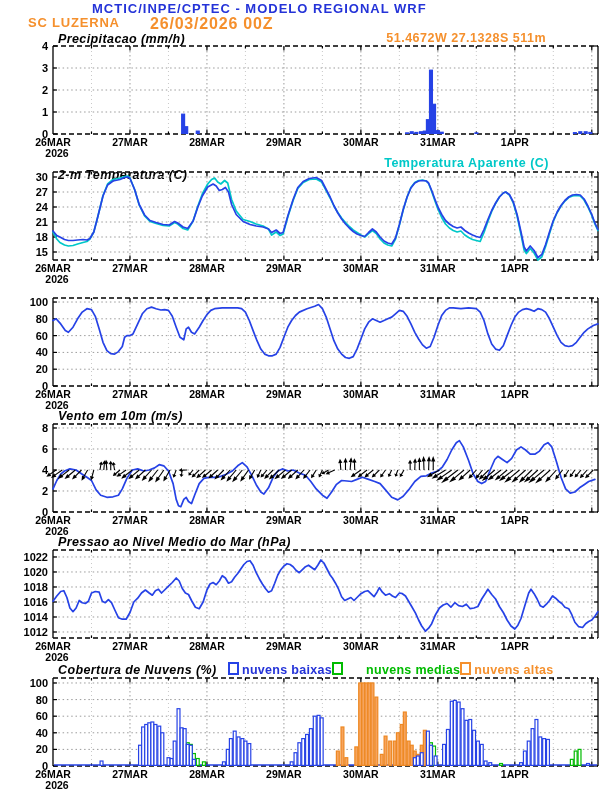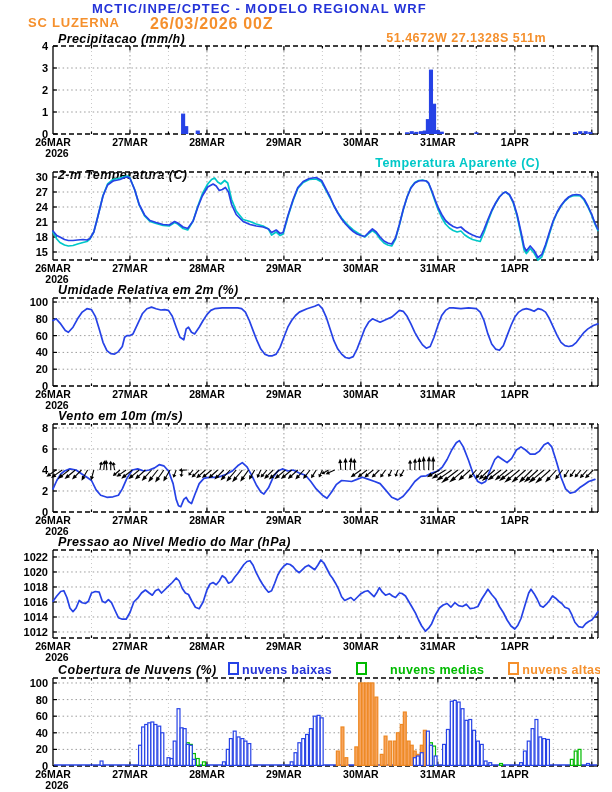--- a/index.html
+++ b/index.html
@@ -8,42 +8,41 @@
   .abs{position:absolute;white-space:nowrap;}
   .hdr1{top:1px;left:92px;font-size:13px;letter-spacing:1px;color:#2433d8;}
   .hdr2a{top:15px;left:28px;font-size:13px;letter-spacing:0.8px;color:#f5902d;}
   .hdr2b{top:15px;left:150px;font-size:16px;letter-spacing:0.8px;color:#f5902d;}
   .ptitle{font-size:12.5px;letter-spacing:0.4px;color:#000;font-style:italic;}
   .rlabel{font-size:12.5px;letter-spacing:0.5px;text-align:right;}
   .c-orange{color:#f5902d;}
   .c-cyan{color:#00c8c8;}
   .c-blue{color:#2433d8;}
   .c-green{color:#00bb00;margin-left:20px;}
-  .legend{display:flex;align-items:flex-start;gap:24px;font-size:12.5px;letter-spacing:0.3px;}
+  .legend{display:flex;align-items:flex-start;gap:0;font-size:12.5px;letter-spacing:0.3px;}
   .sq{display:inline-block;width:7px;height:9px;border:2px solid;background:#fff;margin-right:3px;vertical-align:-1px;}
   .sq-blue{border-color:#2642e6;}
   .sq-green{border-color:#00bb00;}
   .sq-orange{border-color:#f5902d;}
   svg text{font-family:"Liberation Sans",sans-serif;font-weight:bold;fill:#000;}
 </style>
 </head>
 <body>
 
 <div class="page">
   <div class="abs hdr1">MCTIC/INPE/CPTEC - MODELO REGIONAL WRF</div>
   <div class="abs hdr2a">SC LUZERNA</div>
   <div class="abs hdr2b">26/03/2026 00Z</div>
 
   <div class="abs ptitle" style="top:32px;left:58px">Precipitacao (mm/h)</div>
   <div class="abs rlabel c-orange" style="top:31px;right:54px">51.4672W 27.1328S 511m</div>
 
   <div class="abs ptitle" style="top:168px;left:58px">2-m Temperatura (C)</div>
-  <div class="abs rlabel c-cyan" style="top:156px;right:60px">Temperatura Aparente (C)</div>
+  <div class="abs rlabel c-cyan" style="top:156px;right:51px">Temperatura Aparente (C)</div>
 
-  <div class="abs ptitle" style="top:283px;left:58px">Umidade Relativa em 2m (%)</div>
 
   <div class="abs ptitle" style="top:409px;left:58px">Vento em 10m (m/s)</div>
 
   <div class="abs ptitle" style="top:535px;left:58px">Pressao ao Nivel Medio do Mar (hPa)</div>
 
   <div class="abs ptitle" style="top:663px;left:58px">Cobertura de Nuvens (%)</div>
   <div class="abs legend" style="top:662px;left:228px">
     <span><span class="sq sq-blue"></span><span class="c-blue">nuvens baixas</span></span>
     <span><span class="sq sq-green"></span><span class="c-green">nuvens medias</span></span>
     <span><span class="sq sq-orange"></span><span class="c-orange">nuvens altas</span></span>

